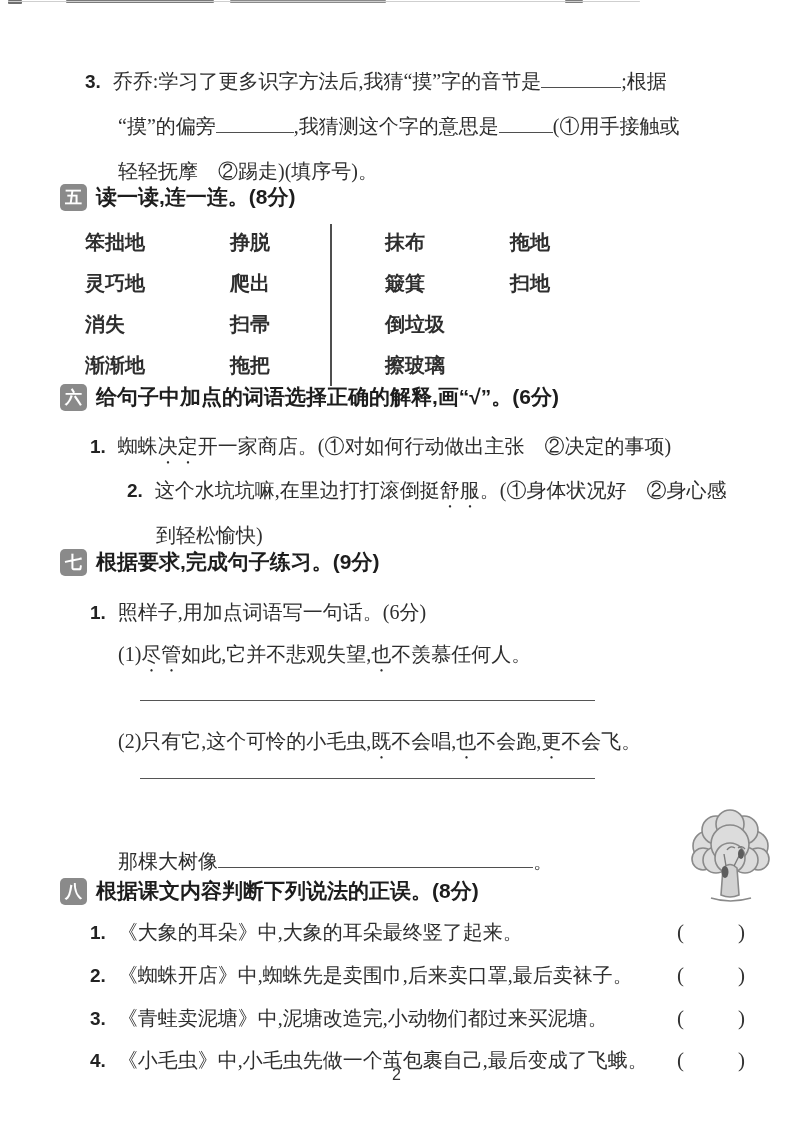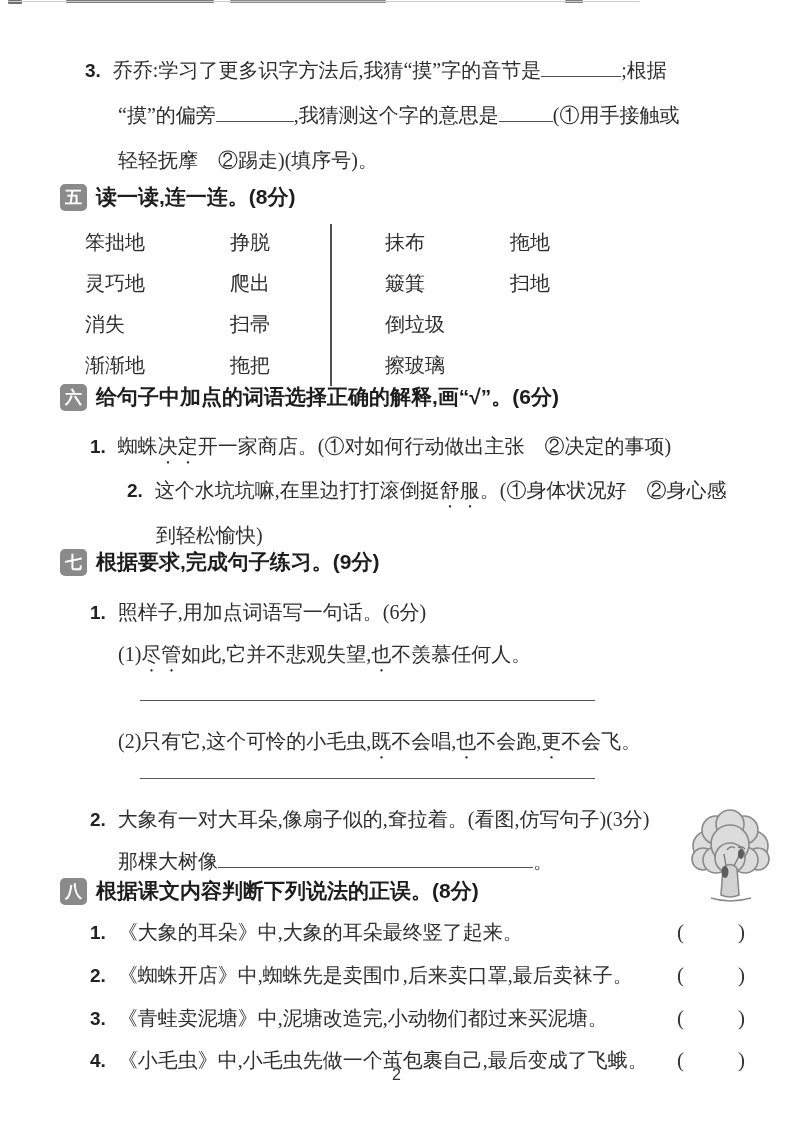--- a/index.html
+++ b/index.html
@@ -54,21 +54,21 @@
     text-emphasis:filled dot #2e2e2e;
     -webkit-text-emphasis-position:under left;
     text-emphasis-position:under left;
   }
 
   
   .match-grid{width:620px;}
   .match-row{
     display:grid;
     grid-template-columns:145px 155px 125px auto;
-    height:41px;align-items:center;
+    height:41px;align-items:center;font-weight:bold;
   }
   .v-divider{
     position:absolute;left:245px;top:2px;height:162px;
     width:1.5px;background:#4f4f4f;
   }
 
   .answer-line{
     position:absolute;height:0;width:455px;
     border-bottom:1.5px solid #555;
   }
@@ -94,21 +94,21 @@
 <body>
 
 <div class="page">
 
   <div class="artifact a1"></div>
   <div class="artifact a2"></div>
   <div class="artifact a3"></div>
   <div class="artifact a4"></div>
   <div class="artifact a5"></div>
 
-  <div class="abs" style="top:48px;left:85px;width:665px;">
+  <div class="abs" style="top:59px;left:85px;width:665px;">
     <div class="line">
       <span class="num">3.</span><span>乔乔:学习了更多识字方法后,我猜“摸”字的音节是</span><span class="blank bw80"></span><span>;根据</span>
     </div>
     <div class="line indent">
       <span>“摸”的偏旁</span><span class="blank bw78"></span><span>,我猜测这个字的意思是</span><span class="blank bw54"></span><span>(①用手接触或</span>
     </div>
     <div class="line indent">
       <span>轻轻抚摩　②踢走)(填序号)。</span>
     </div>
   </div>
@@ -176,23 +176,20 @@
   </div>
 
   <div class="answer-line" style="top:700px;left:140px;"></div>
 
   <div class="abs line" style="top:719px;left:118px;text-align:center;">
     <span>(2)</span><span>只有它,这个可怜的小毛虫,</span><span class="dotd">既</span><span>不会唱,</span><span class="dotd">也</span><span>不会跑,</span><span class="dotd">更</span><span>不会飞。</span>
   </div>
 
   <div class="answer-line" style="top:778px;left:140px;"></div>
 
-  <div class="abs line" style="top:797px;left:90px;">
-    <span class="num">2.</span><span>大象有一对大耳朵,像扇子似的,耷拉着。(看图,仿写句子)(3分)</span>
-  </div>
 
   <div class="abs line" style="top:840px;left:118px;font-family:Liberation Mono, monospace;">
     <span>那棵大树像</span><span class="blank bw315"></span><span>。</span>
   </div>
 
   <div class="tree">
     <svg width="95" height="100" viewBox="0 0 95 100">
       <g stroke="#8a8a8a" stroke-width="1.6" fill="#dcdcdc">
         <circle cx="25" cy="40" r="15"></circle>
         <circle cx="70" cy="40" r="15"></circle>

